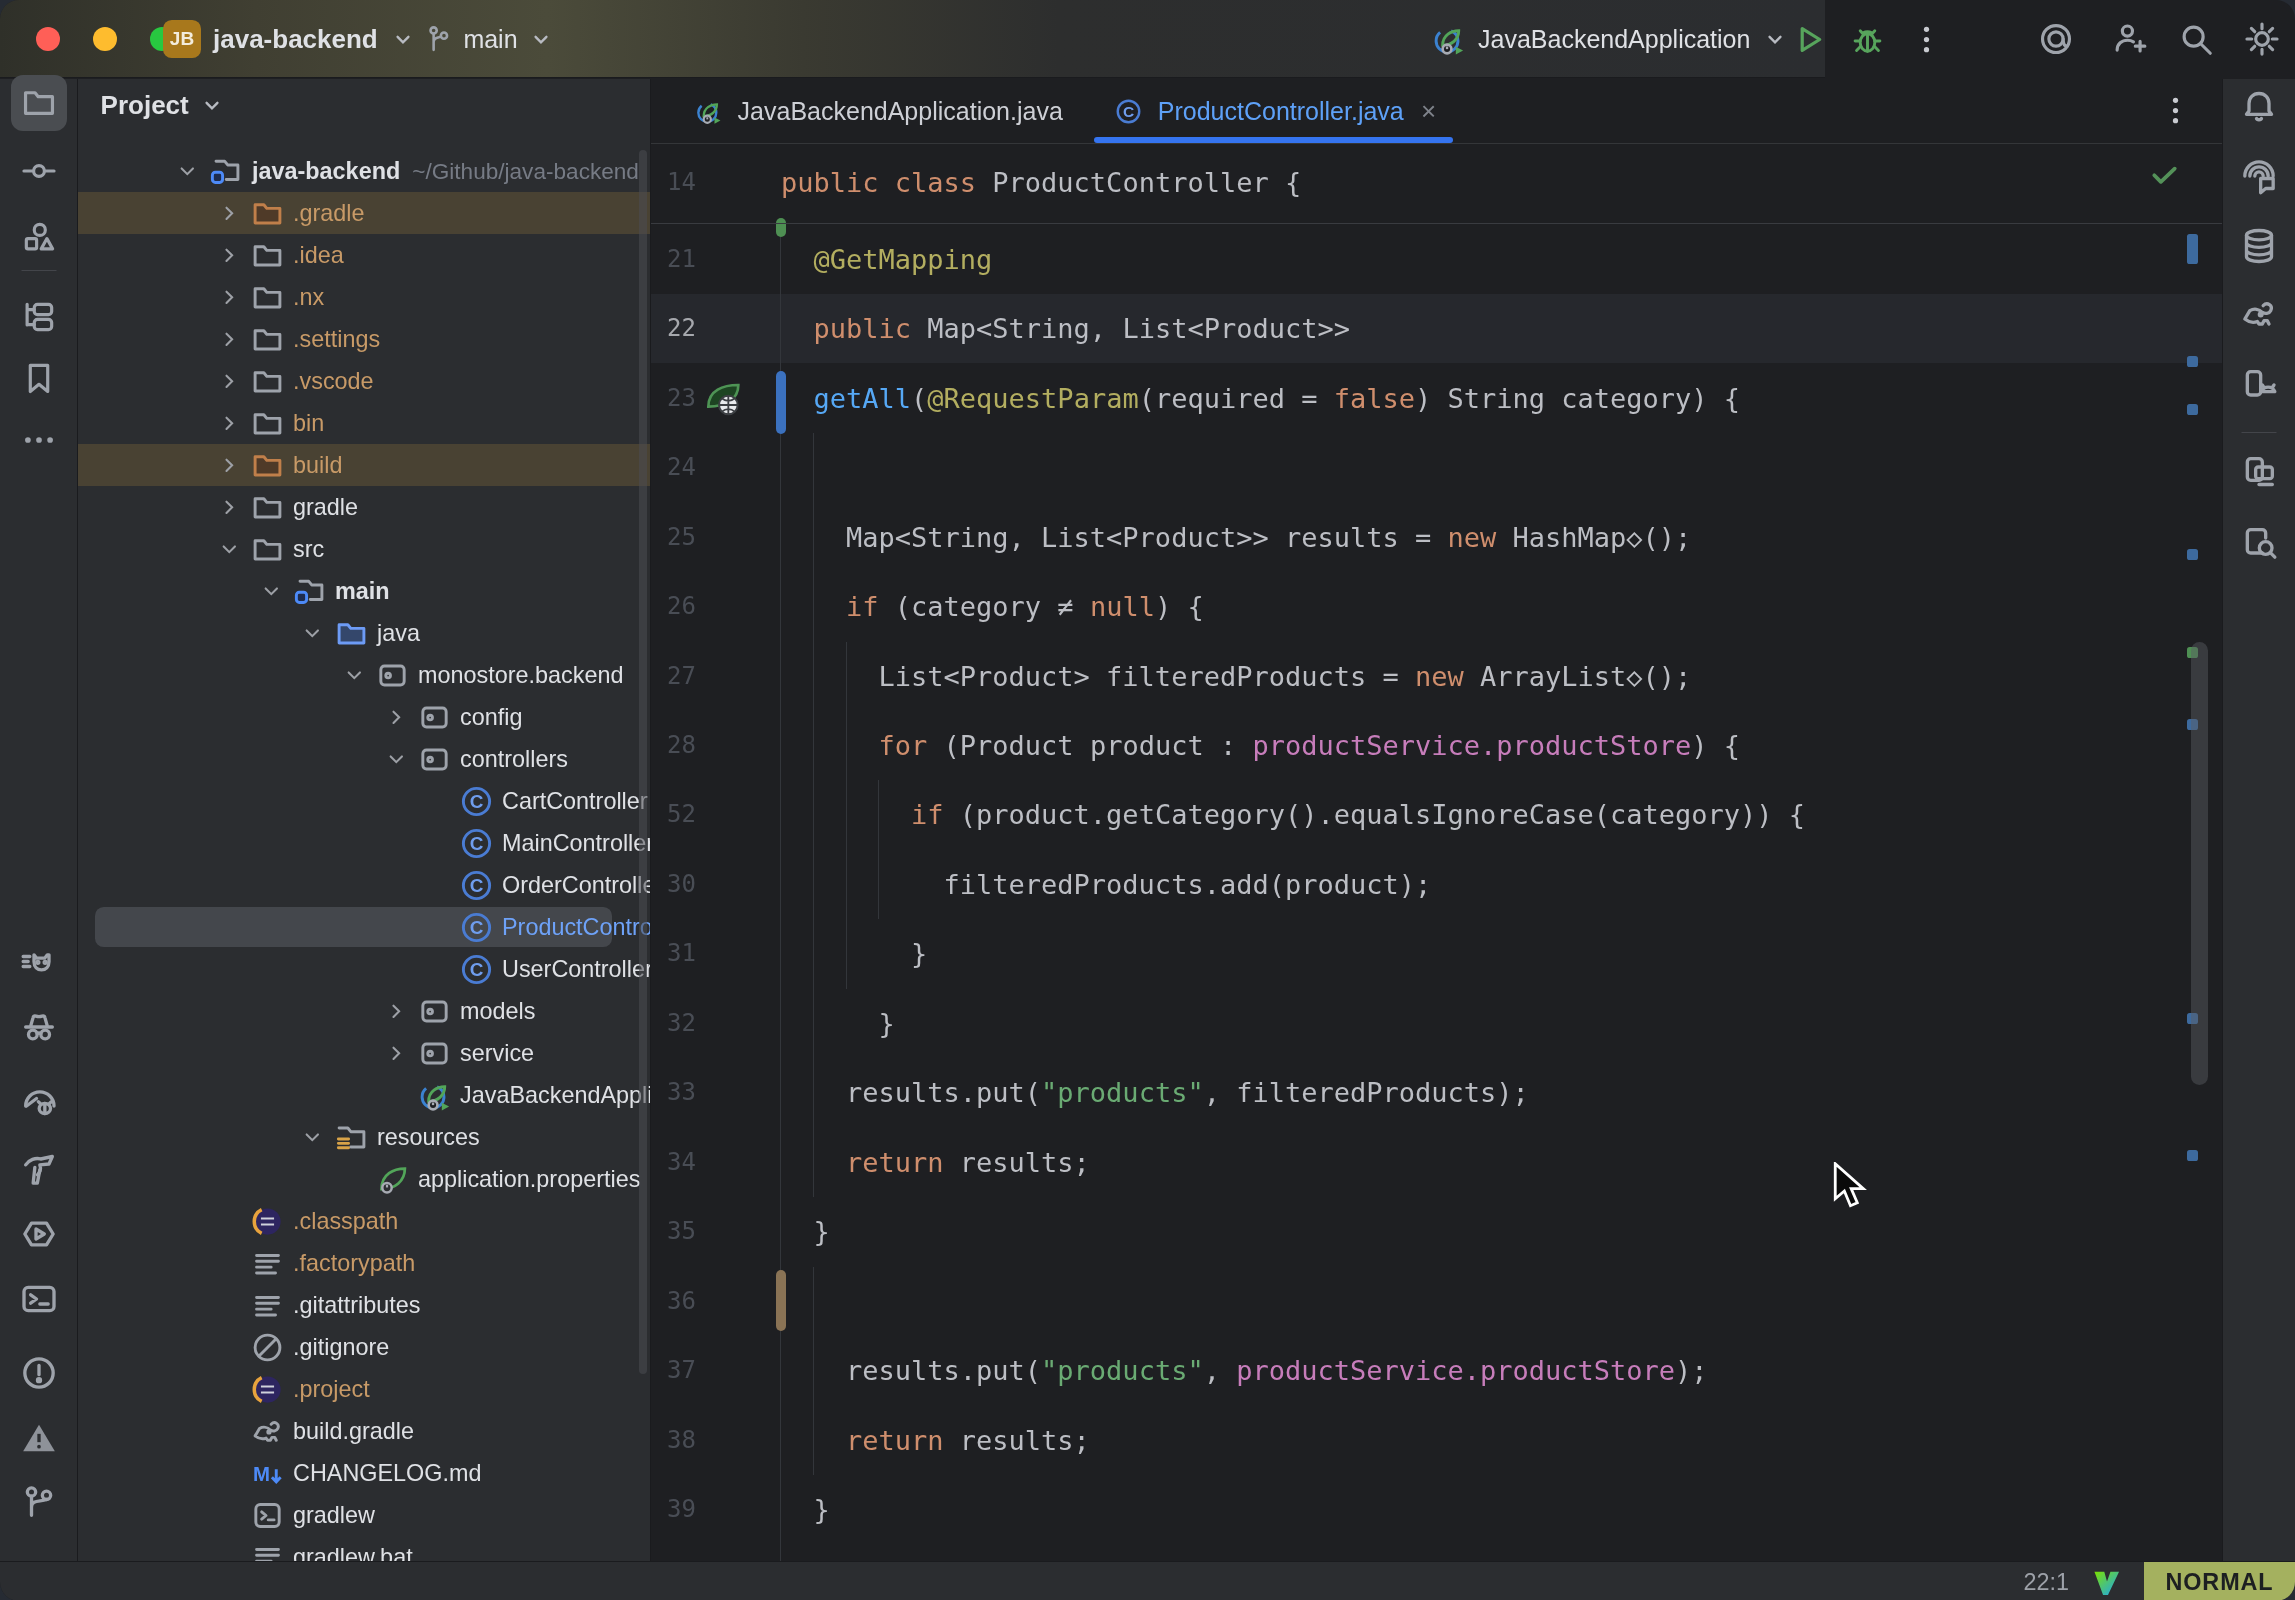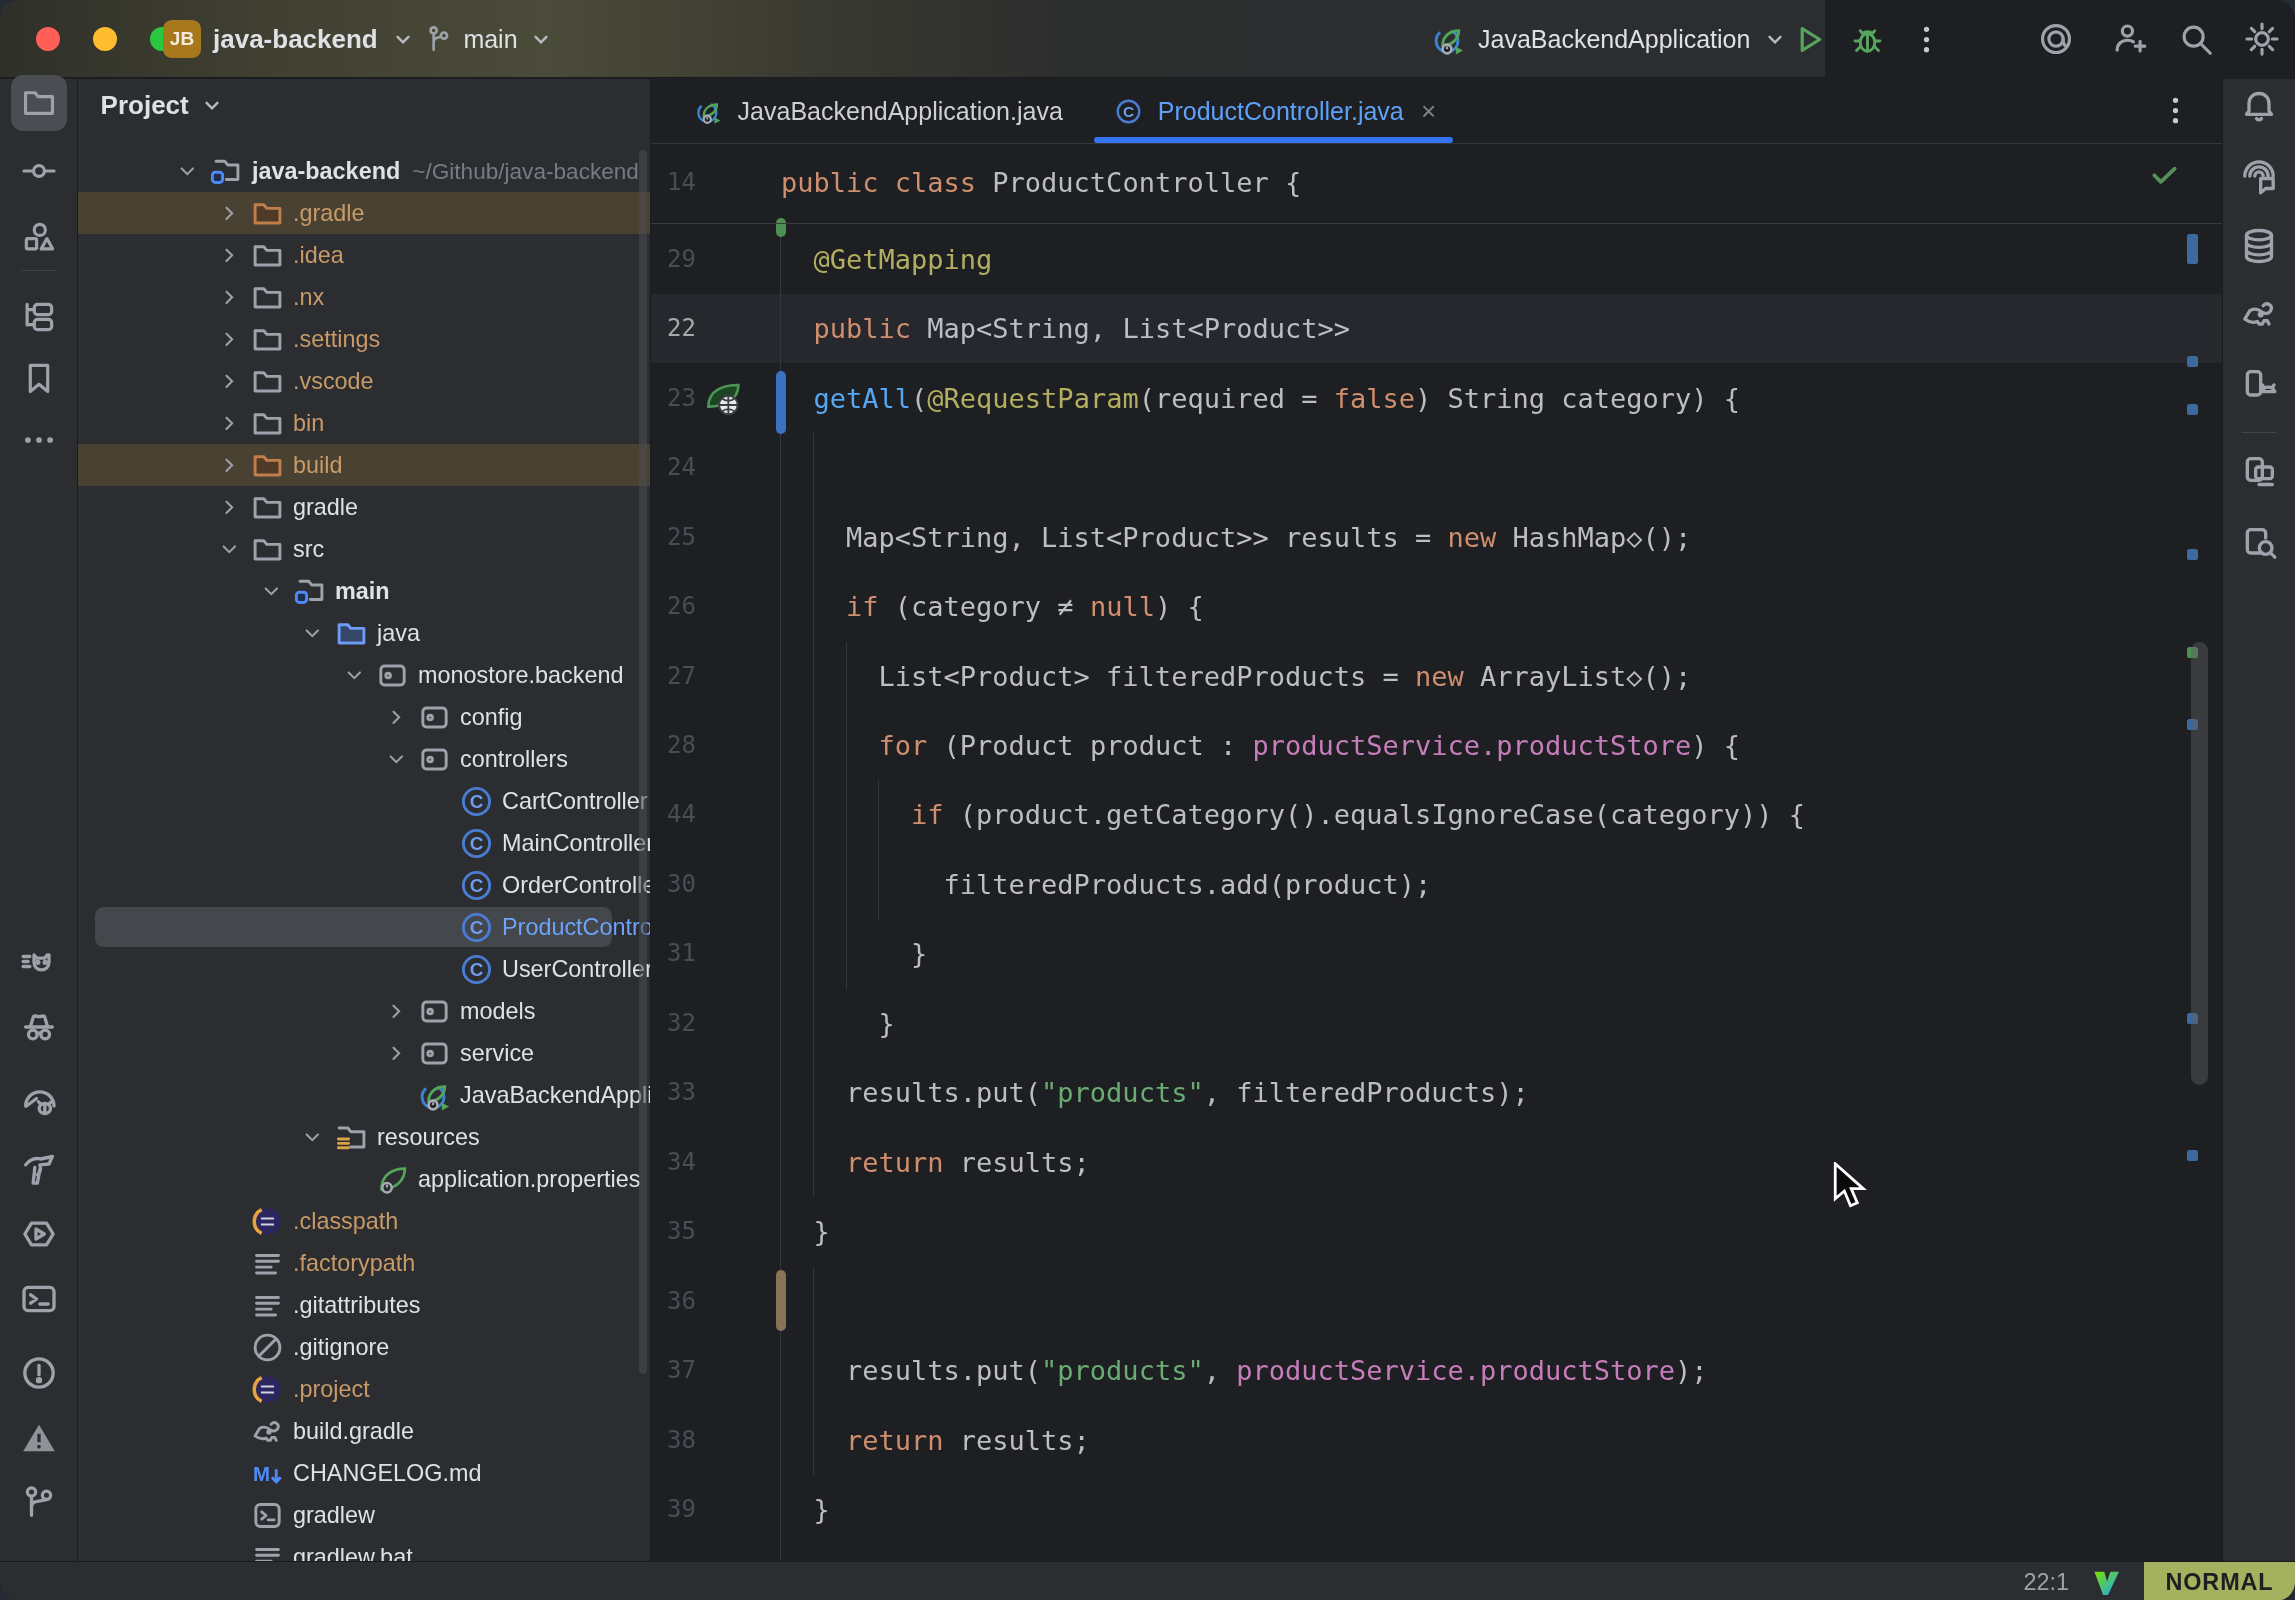--- a/index.html
+++ b/index.html
@@ -732,21 +732,21 @@
 
     <div id="editor">
       <div id="codearea">
           <div class="curline" style="top: 215px;"></div>
           <div class="iguide" style="left: 129px; top: 146px; height: 1398px;"></div>
           <div class="iguide" style="left: 162px; top: 354px; height: 764px;"></div>
           <div class="iguide" style="left: 162px; top: 1188px; height: 208px;"></div>
           <div class="iguide" style="left: 195px; top: 563px; height: 347px;"></div>
           <div class="iguide" style="left: 227px; top: 701px; height: 139px;"></div>
           <div class="cline" style="top: 146px;">
-            <div class="lnum">29</div>
+            <div class="lnum">21</div>
             <div class="ctext"><span class="tk-pl">  </span><span class="tk-ann">@GetMapping</span></div>
           </div>
           <div class="cline" style="top: 215px;">
             <div class="lnum cur">22</div>
             <div class="ctext"><span class="tk-pl">  </span><span class="tk-kw">public</span><span class="tk-pl"> Map&lt;String, List&lt;Product&gt;&gt;</span></div>
           </div>
           <div class="cline" style="top: 285px;">
             <div class="lnum">23</div>
             <span class="gutter-ic">
               <svg width="40" height="40" viewBox="0 0 24 24">
@@ -772,21 +772,21 @@
           </div>
           <div class="cline" style="top: 563px;">
             <div class="lnum">27</div>
             <div class="ctext"><span class="tk-pl">      List&lt;Product&gt; filteredProducts = </span><span class="tk-kw">new</span><span class="tk-pl"> ArrayList◇();</span></div>
           </div>
           <div class="cline" style="top: 632px;">
             <div class="lnum">28</div>
             <div class="ctext"><span class="tk-pl">      </span><span class="tk-kw">for</span><span class="tk-pl"> (Product product : </span><span class="tk-fld">productService.productStore</span><span class="tk-pl">) {</span></div>
           </div>
           <div class="cline" style="top: 701px;">
-            <div class="lnum">44</div>
+            <div class="lnum">52</div>
             <div class="ctext"><span class="tk-pl">        </span><span class="tk-kw">if</span><span class="tk-pl"> (product.getCategory().equalsIgnoreCase(category)) {</span></div>
           </div>
           <div class="cline" style="top: 771px;">
             <div class="lnum">30</div>
             <div class="ctext"><span class="tk-pl">          filteredProducts.add(product);</span></div>
           </div>
           <div class="cline" style="top: 840px;">
             <div class="lnum">31</div>
             <div class="ctext"><span class="tk-pl">        }</span></div>
           </div>

